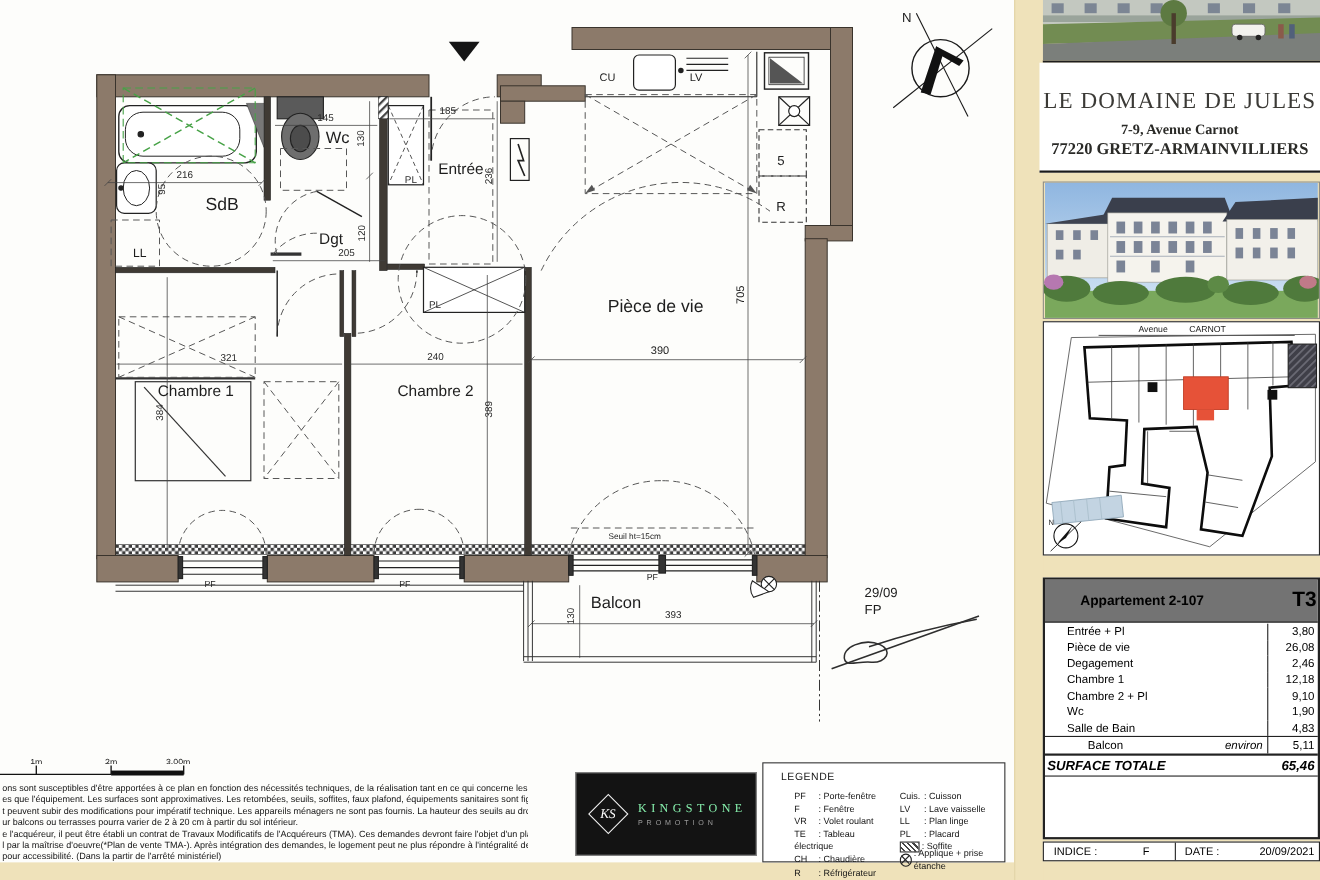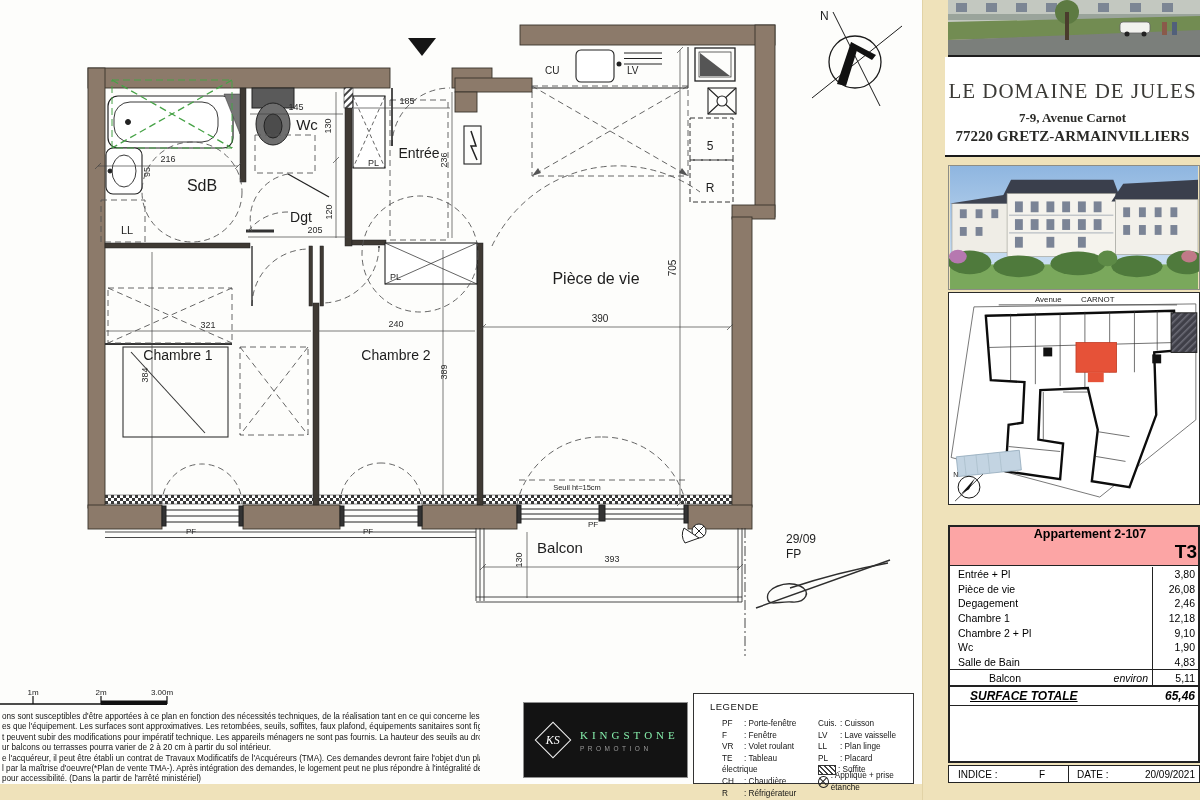--- a/index.html
+++ b/index.html
@@ -35,36 +35,36 @@
   .panel{position:absolute;left:948px;top:0;width:252px;height:800px;}
   .photo1{position:absolute;left:0;top:0;width:252px;height:55px;border-bottom:2px solid #1d1d1d;}
   .titleblock{position:absolute;left:-3px;top:57px;width:255px;height:98px;background:#fff;border-bottom:2px solid #1a1a1a;text-align:center;}
   .tb-title{font-family:"Liberation Serif",serif;font-size:21px;letter-spacing:1px;color:#3b3a36;margin-top:22px;}
   .tb-a1{font-family:"Liberation Serif",serif;font-weight:bold;font-size:13px;color:#2a2a27;margin-top:6px;}
   .tb-a2{font-family:"Liberation Serif",serif;font-weight:bold;font-size:15px;color:#2a2a27;margin-top:2px;}
   .photo2{position:absolute;left:0;top:165px;width:252px;height:125px;border:1px solid #8d8d85;box-sizing:border-box;}
   .siteplan{position:absolute;left:0;top:292px;width:252px;height:213px;background:#fff;border:1.5px solid #2a2a2a;box-sizing:border-box;}
   .floorbar{position:absolute;left:0;top:505px;width:252px;height:20px;background:#fff;border-top:1.5px solid #2a2a2a;border-bottom:1.5px solid #2a2a2a;box-sizing:border-box;text-align:center;font-size:12.5px;color:#111;line-height:17px;}
   .tbl{position:absolute;left:0;top:525px;width:252px;height:238px;background:#fff;border:2px solid #222;box-sizing:border-box;}
-  .tbl-head{height:38px;background:#fca5a5;border-bottom:1.5px solid #222;display:flex;align-items:center;flex-direction:column;}
+  .tbl-head{height:38px;background:#737373;border-bottom:1.5px solid #222;display:flex;align-items:center;}
   .tbl-apt{font-weight:bold;font-size:12.5px;margin-left:32px;}
   .tbl-t3{font-weight:bold;font-size:19px;margin-left:auto;margin-right:1px;}
   .trow{display:flex;height:14.6px;font-size:10.5px;align-items:center;}
-  .trow .lbl{flex:1;padding-left:8px;}
+  .trow .lbl{flex:1;padding-left:20px;}
   .trow .val{width:42px;text-align:right;padding-right:3px;border-left:1.2px solid #222;align-self:stretch;display:flex;align-items:center;justify-content:flex-end;}
   .rows{border-bottom:1.5px solid #222;padding-top:1px;}
   .totrow{display:flex;height:16px;font-size:11.5px;font-weight:bold;font-style:italic;align-items:center;border-bottom:1.2px solid #222;}
   .totrow .lbl{flex:1;padding-left:3px;}
   .totrow .val{width:42px;text-align:right;padding-right:3px;border-left:1.2px solid #222;align-self:stretch;display:flex;align-items:center;justify-content:flex-end;}
   .balrow{display:flex;height:15px;font-size:10.5px;align-items:center;border-bottom:2.5px solid #222;}
   .balrow .b1{width:110px;text-align:center;}
   .balrow .b2{flex:1;text-align:right;font-style:italic;padding-right:4px;}
   .balrow .val{width:42px;text-align:right;padding-right:3px;border-left:1.2px solid #222;align-self:stretch;display:flex;align-items:center;justify-content:flex-end;}
   .surfrow{display:flex;height:18px;font-size:12px;font-weight:bold;font-style:italic;align-items:center;border-bottom:1.5px solid #222;}
-  .surfrow .lbl{flex:1;padding-left:20px;text-decoration:underline;}
+  .surfrow .lbl{flex:1;padding-left:2px;}
   .surfrow .val{width:42px;text-align:right;padding-right:3px;font-style:italic;}
   .indice{position:absolute;left:0;top:765px;width:252px;height:18px;background:#fff;border:1.5px solid #222;box-sizing:border-box;display:flex;font-size:10px;align-items:center;}
   .indice .i1{width:58px;padding-left:9px;}
   .indice .i2{width:52px;text-align:center;}
   .indice .i3{width:54px;border-left:1.2px solid #222;padding-left:8px;align-self:stretch;display:flex;align-items:center;}
   .indice .i4{flex:1;text-align:right;padding-right:4px;}
 </style>
 </head>
 <body>
 

